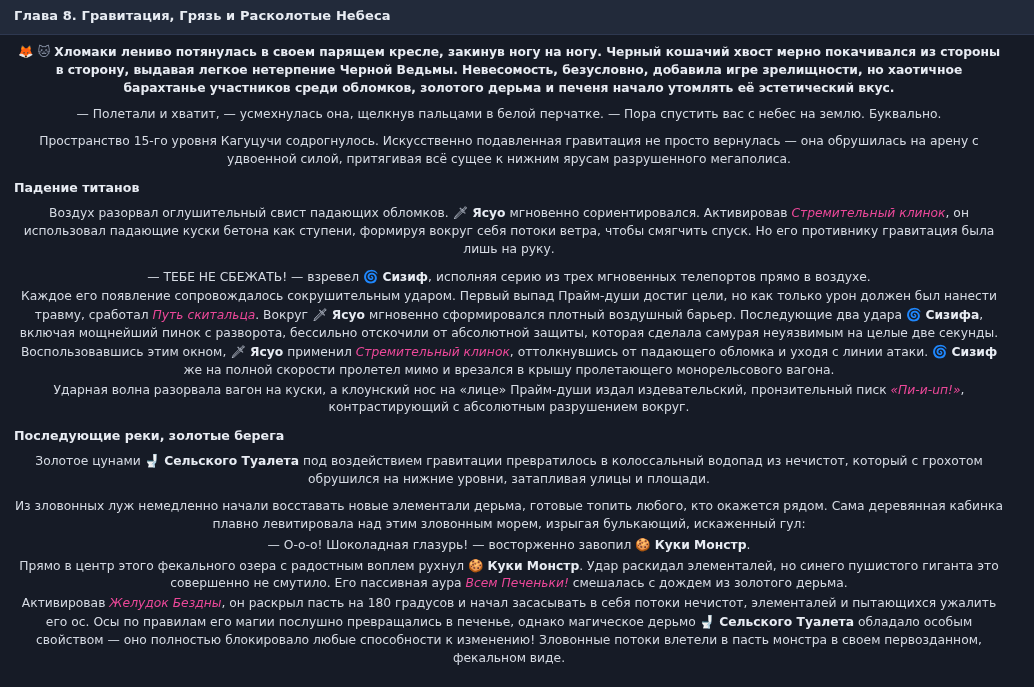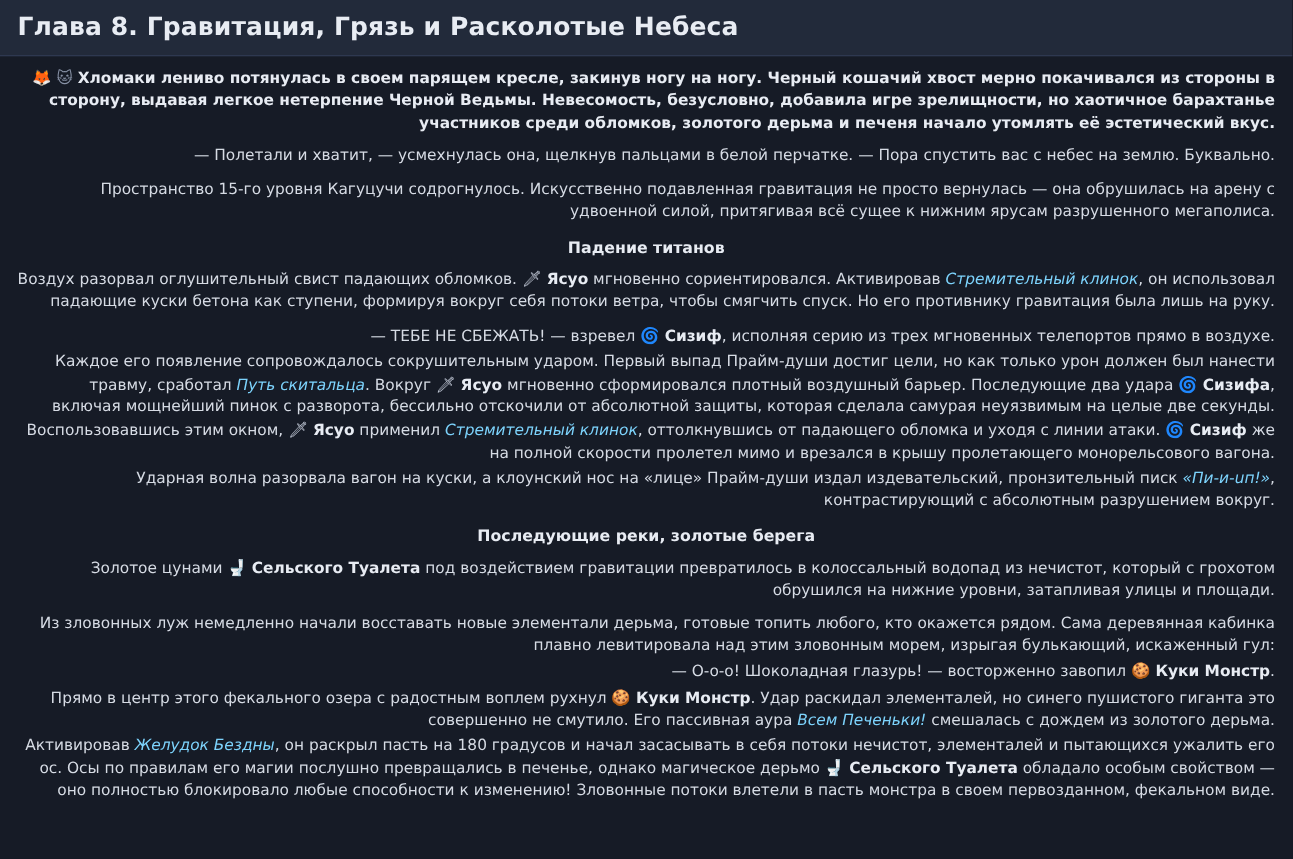--- a/index.html
+++ b/index.html
@@ -22,50 +22,49 @@
     box-sizing: border-box;
     position: relative;
   }
   .chapter-header {
     background: #222a3a;
     border-bottom: 1px solid #2e3850;
     padding: 7px 14px 8px 14px;
     box-sizing: border-box;
   }
   .chapter-title {
-    font-size: 20px;
+    font-size: 13px;
     font-weight: bold;
     color: #e8ecf3;
     letter-spacing: 0.1px;
   }
   .content {
     padding: 8px 14px 0 14px;
     box-sizing: border-box;
   }
   p {
-    margin: 0 0 9px 0;
-    text-align: right;
+    margin: 0 16px 9px 0;
+    text-align: center;
   }
   p.tight {
     margin-bottom: 2px;
   }
   h3.section {
     font-size: 12.6px;
     font-weight: bold;
     color: #e8ecf3;
     margin: 10px 0 7px 0;
-    text-align: center;
   }
   .name {
     font-weight: bold;
     color: #e8ecf3;
   }
   .ital {
     font-style: italic;
-    color: #7dd3fc;
+    color: #ec4899;
   }
   .emoji {
     font-family: "DejaVu Sans", sans-serif;
     font-size: 12.5px;
   }
   .em-yellow { color: #e3b23c; }
   .em-cyan   { color: #66c6d6; }
   .em-blue   { color: #5b8fd6; }
   .em-grey   { color: #8892a6; }
   .em-white  { color: #cfd6e4; }

